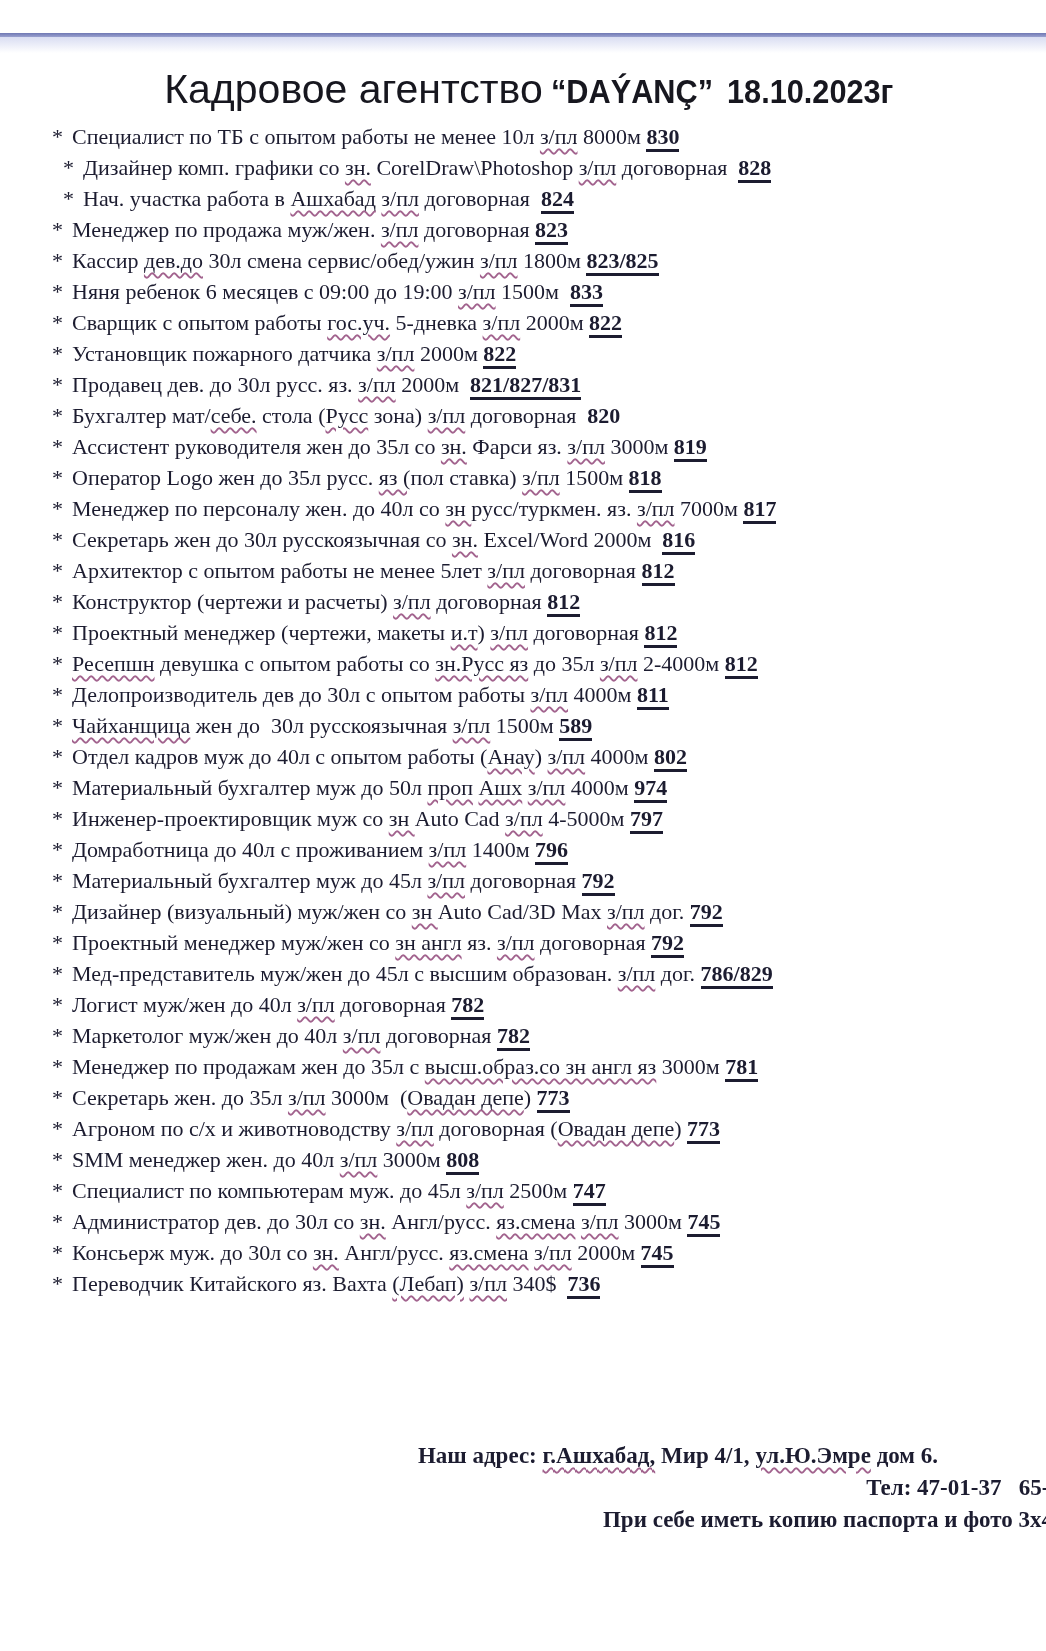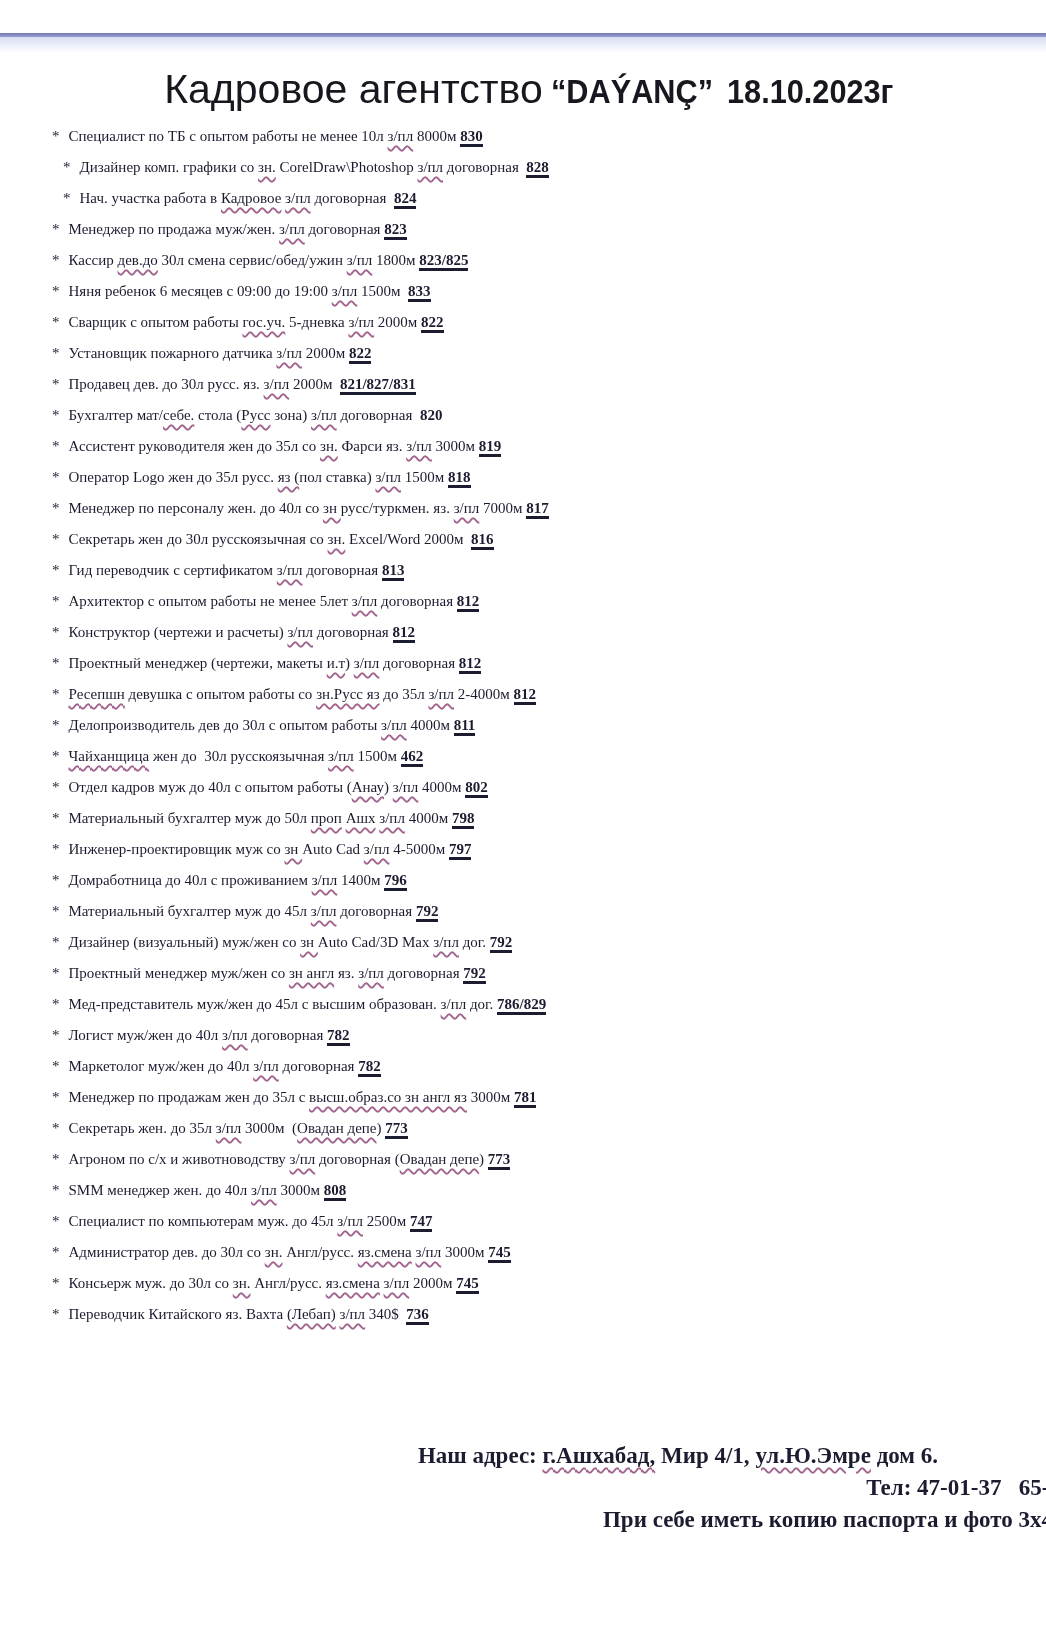--- a/index.html
+++ b/index.html
@@ -44,21 +44,21 @@
     display:inline-block;transform:scaleX(.93);transform-origin:left bottom;
   }
   .title-name{margin-left:8px;}
   .title-date{margin-left:2px;}
 
   .listings{
     position:absolute;top:121px;left:52px;width:975px;
   }
   .line{
     height:31px;line-height:31px;
-    font-size:15px;
+    font-size:22px;
     white-space:pre;
   }
   .line.indent{padding-left:11px;}
   .bullet{display:inline-block;margin-right:9px;}
   .wavy{
     text-decoration-line:underline;
     text-decoration-style:wavy;
     text-decoration-color:var(--squiggle);
     text-decoration-thickness:1.5px;
     text-underline-offset:4px;
@@ -85,41 +85,40 @@
 
 <div class="page">
   <div class="top-rule"></div>
   <div class="top-rule-fade"></div>
 
   <h1 class="title"><span class="title-agency">Кадровое агентство</span><span class="title-name">“DAÝANÇ”</span><span class="title-date">18.10.2023г</span></h1>
 
   <div id="listings" class="listings">
       <div class="line"><span class="bullet">*</span><span>Специалист по ТБ с опытом работы не менее 10л <span class="wavy">з/пл</span> 8000м</span> <span class="ext">830</span></div>
       <div class="line indent"><span class="bullet">*</span><span>Дизайнер комп. графики со <span class="wavy">зн.</span> CorelDraw\Photoshop <span class="wavy">з/пл</span> договорная </span> <span class="ext">828</span></div>
-      <div class="line indent"><span class="bullet">*</span><span>Нач. участка работа в <span class="wavy">Кадровое</span> <span class="wavy">з/пл</span> договорная </span> <span class="ext">824</span></div>
+      <div class="line indent"><span class="bullet">*</span><span>Нач. участка работа в <span class="wavy">Ашхабад</span> <span class="wavy">з/пл</span> договорная </span> <span class="ext">824</span></div>
       <div class="line"><span class="bullet">*</span><span>Менеджер по продажа муж/жен. <span class="wavy">з/пл</span> договорная</span> <span class="ext">823</span></div>
       <div class="line"><span class="bullet">*</span><span>Кассир <span class="wavy">дев.до</span> 30л смена сервис/обед/ужин <span class="wavy">з/пл</span> 1800м</span> <span class="ext">823/825</span></div>
       <div class="line"><span class="bullet">*</span><span>Няня ребенок 6 месяцев с 09:00 до 19:00 <span class="wavy">з/пл</span> 1500м </span> <span class="ext">833</span></div>
       <div class="line"><span class="bullet">*</span><span>Сварщик с опытом работы <span class="wavy">гос.уч.</span> 5-дневка <span class="wavy">з/пл</span> 2000м</span> <span class="ext">822</span></div>
       <div class="line"><span class="bullet">*</span><span>Установщик пожарного датчика <span class="wavy">з/пл</span> 2000м</span> <span class="ext">822</span></div>
       <div class="line"><span class="bullet">*</span><span>Продавец дев. до 30л русс. яз. <span class="wavy">з/пл</span> 2000м </span> <span class="ext">821/827/831</span></div>
       <div class="line"><span class="bullet">*</span><span>Бухгалтер мат/<span class="wavy">себе.</span> стола (<span class="wavy">Русс</span> зона) <span class="wavy">з/пл</span> договорная </span> <span class="ext plain">820</span></div>
       <div class="line"><span class="bullet">*</span><span>Ассистент руководителя жен до 35л со <span class="wavy">зн.</span> Фарси яз. <span class="wavy">з/пл</span> 3000м</span> <span class="ext">819</span></div>
       <div class="line"><span class="bullet">*</span><span>Оператор Logo жен до 35л русс. <span class="wavy">яз (</span>пол ставка) <span class="wavy">з/пл</span> 1500м</span> <span class="ext">818</span></div>
       <div class="line"><span class="bullet">*</span><span>Менеджер по персоналу жен. до 40л со <span class="wavy">зн </span>русс/туркмен. яз. <span class="wavy">з/пл</span> 7000м</span> <span class="ext">817</span></div>
       <div class="line"><span class="bullet">*</span><span>Секретарь жен до 30л русскоязычная со <span class="wavy">зн.</span> Excel/Word 2000м </span> <span class="ext">816</span></div>
-      <div class="line"><span class="bullet">*</span><span>Гид переводчик с сертификатом <span class="wavy">з/пл</span> договорная</span> <span class="ext">813</span></div>
       <div class="line"><span class="bullet">*</span><span>Архитектор с опытом работы не менее 5лет <span class="wavy">з/пл</span> договорная</span> <span class="ext">812</span></div>
       <div class="line"><span class="bullet">*</span><span>Конструктор (чертежи и расчеты) <span class="wavy">з/пл</span> договорная</span> <span class="ext">812</span></div>
       <div class="line"><span class="bullet">*</span><span>Проектный менеджер (чертежи, макеты <span class="wavy">и.т</span>) <span class="wavy">з/пл</span> договорная</span> <span class="ext">812</span></div>
       <div class="line"><span class="bullet">*</span><span><span class="wavy">Ресепшн</span> девушка с опытом работы со <span class="wavy">зн.Русс яз</span> до 35л <span class="wavy">з/пл</span> 2-4000м</span> <span class="ext">812</span></div>
       <div class="line"><span class="bullet">*</span><span>Делопроизводитель дев до 30л с опытом работы <span class="wavy">з/пл</span> 4000м</span> <span class="ext">811</span></div>
-      <div class="line"><span class="bullet">*</span><span><span class="wavy">Чайханщица</span> жен до  30л русскоязычная <span class="wavy">з/пл</span> 1500м</span> <span class="ext">462</span></div>
+      <div class="line"><span class="bullet">*</span><span><span class="wavy">Чайханщица</span> жен до  30л русскоязычная <span class="wavy">з/пл</span> 1500м</span> <span class="ext">589</span></div>
       <div class="line"><span class="bullet">*</span><span>Отдел кадров муж до 40л с опытом работы (<span class="wavy">Анау</span>) <span class="wavy">з/пл</span> 4000м</span> <span class="ext">802</span></div>
-      <div class="line"><span class="bullet">*</span><span>Материальный бухгалтер муж до 50л <span class="wavy">проп</span> <span class="wavy">Ашх</span> <span class="wavy">з/пл</span> 4000м</span> <span class="ext">798</span></div>
+      <div class="line"><span class="bullet">*</span><span>Материальный бухгалтер муж до 50л <span class="wavy">проп</span> <span class="wavy">Ашх</span> <span class="wavy">з/пл</span> 4000м</span> <span class="ext">974</span></div>
       <div class="line"><span class="bullet">*</span><span>Инженер-проектировщик муж со <span class="wavy">зн </span>Auto Cad <span class="wavy">з/пл</span> 4-5000м</span> <span class="ext">797</span></div>
       <div class="line"><span class="bullet">*</span><span>Домработница до 40л с проживанием <span class="wavy">з/пл</span> 1400м</span> <span class="ext">796</span></div>
       <div class="line"><span class="bullet">*</span><span>Материальный бухгалтер муж до 45л <span class="wavy">з/пл</span> договорная</span> <span class="ext">792</span></div>
       <div class="line"><span class="bullet">*</span><span>Дизайнер (визуальный) муж/жен со <span class="wavy">зн </span>Auto Cad/3D Max <span class="wavy">з/пл</span> дог.</span> <span class="ext">792</span></div>
       <div class="line"><span class="bullet">*</span><span>Проектный менеджер муж/жен со <span class="wavy">зн англ</span> яз. <span class="wavy">з/пл</span> договорная</span> <span class="ext">792</span></div>
       <div class="line"><span class="bullet">*</span><span>Мед-представитель муж/жен до 45л с высшим образован. <span class="wavy">з/пл</span> дог.</span> <span class="ext">786/829</span></div>
       <div class="line"><span class="bullet">*</span><span>Логист муж/жен до 40л <span class="wavy">з/пл</span> договорная</span> <span class="ext">782</span></div>
       <div class="line"><span class="bullet">*</span><span>Маркетолог муж/жен до 40л <span class="wavy">з/пл</span> договорная</span> <span class="ext">782</span></div>
       <div class="line"><span class="bullet">*</span><span>Менеджер по продажам жен до 35л с <span class="wavy">высш.образ.со зн англ яз</span> 3000м</span> <span class="ext">781</span></div>
       <div class="line"><span class="bullet">*</span><span>Секретарь жен. до 35л <span class="wavy">з/пл</span> 3000м  (<span class="wavy">Овадан депе</span>)</span> <span class="ext">773</span></div>

